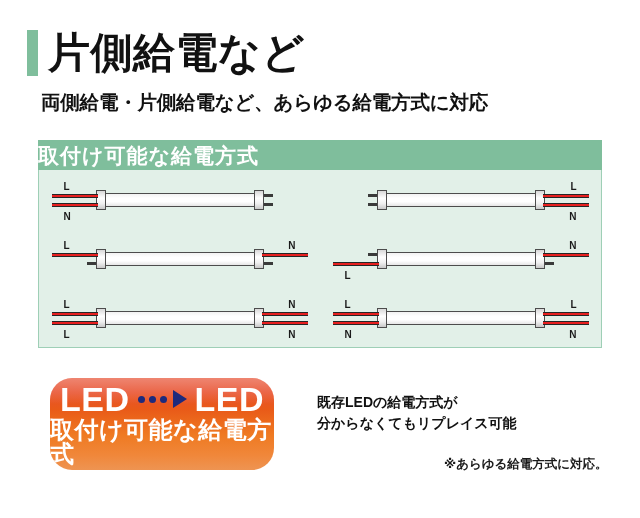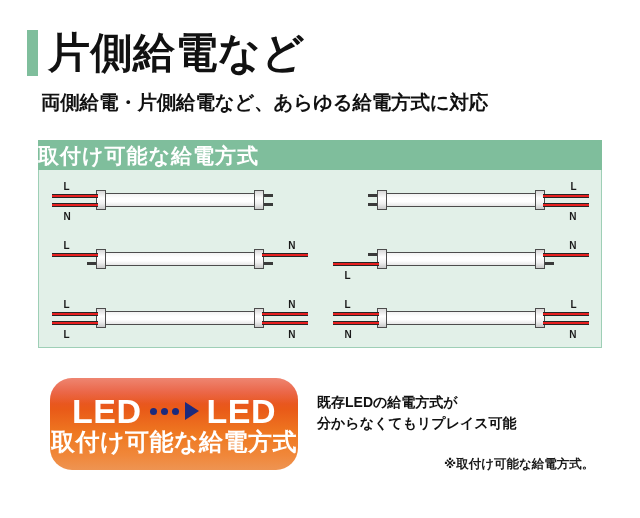--- a/index.html
+++ b/index.html
@@ -154,21 +154,21 @@
     font-weight: bold;
     color: #1a1a1a;
     line-height: 1;
   }
 
   
   .badge {
     position: absolute;
     left: 50px;
     top: 378px;
-    width: 248px;
+    width: 224px;
     height: 92px;
     border-radius: 22px;
     background: linear-gradient(to bottom,
                 #e8563a 0%,
                 #e8512f 14%,
                 #e95a18 34%,
                 #ef7a22 62%,
                 #f0873a 84%,
                 #ee9452 100%);
     display: flex;
@@ -374,13 +374,13 @@
     </span>
     <span>LED</span>
   </div>
   <div class="badge-line2">取付け可能な給電方式</div>
 </div>
 
 <div class="note">
   <div>既存LEDの給電方式が</div>
   <div>分からなくてもリプレイス可能</div>
 </div>
-<div class="footnote">※取付け可能な給電方式。</div>
+<div class="footnote">※あらゆる給電方式に対応。</div>
 
 </body></html>

